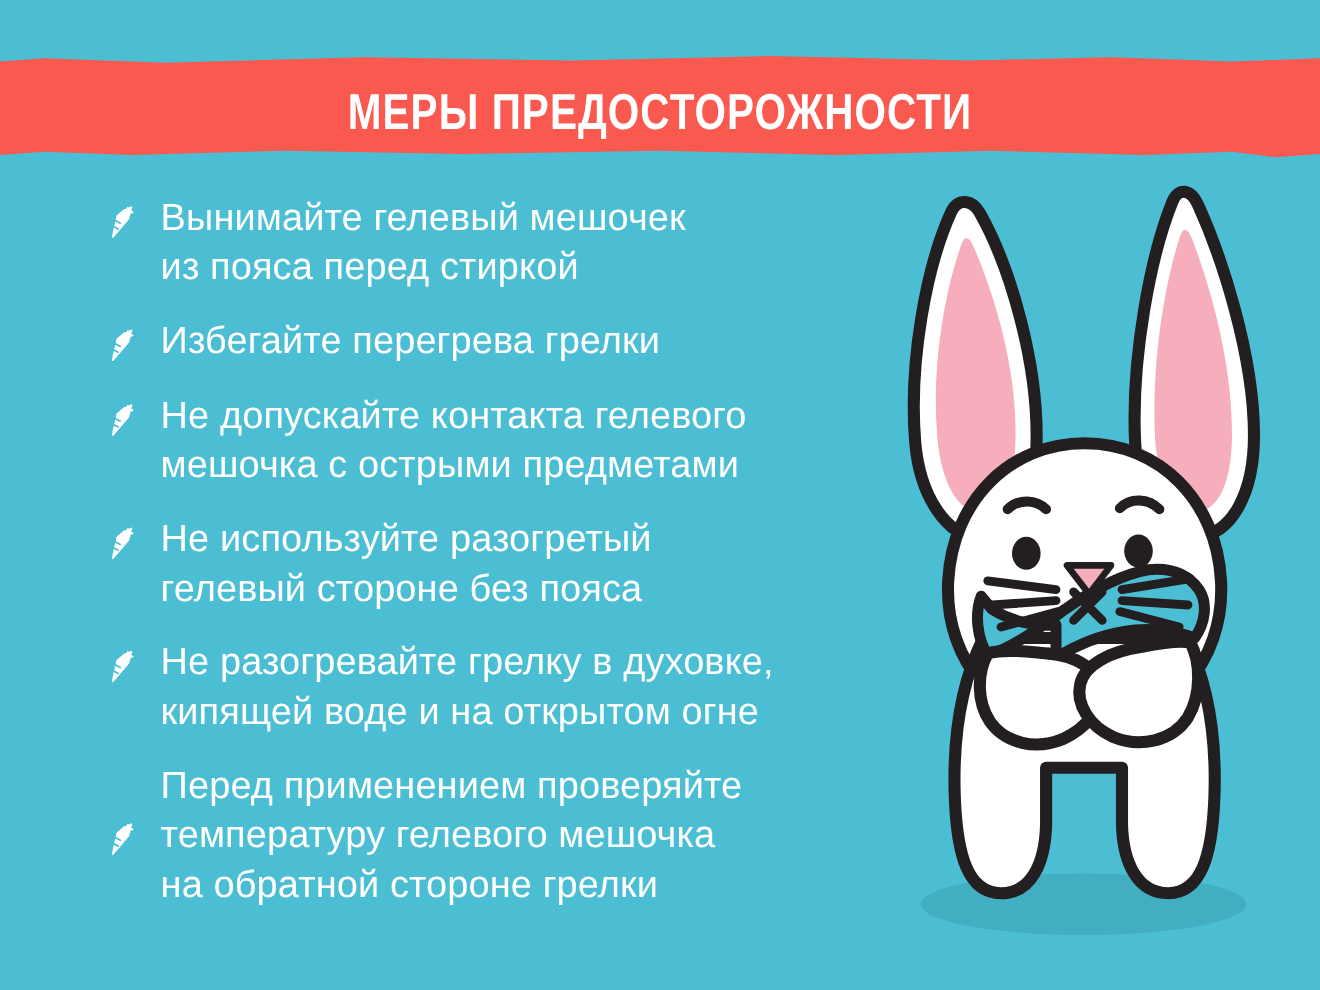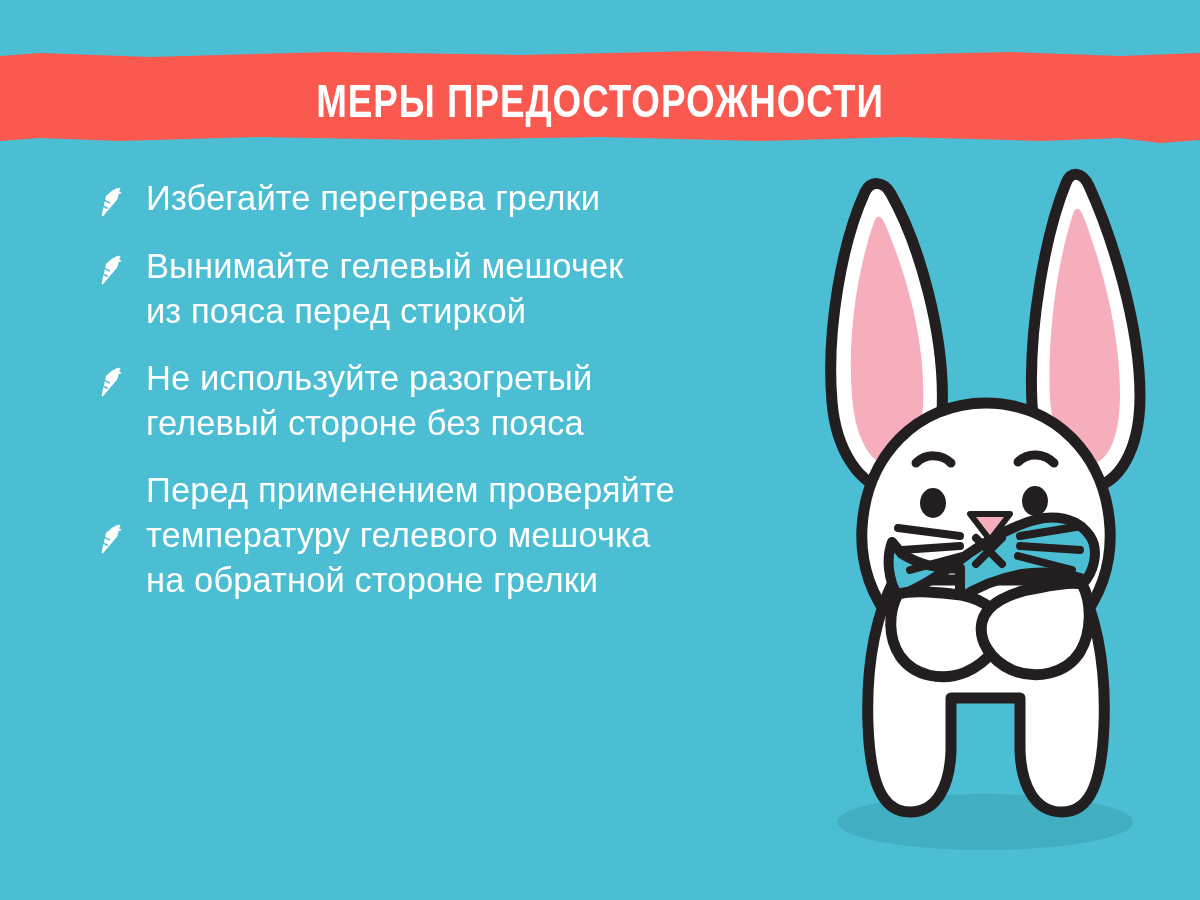--- a/index.html
+++ b/index.html
@@ -119,40 +119,20 @@
       <path d="M0,14 L40,11 L150,15 L330,10 L520,13 L700,9 L880,13 L1010,10
                L1120,14 L1200,11 L1200,98 L1160,101 L1120,96 L1040,99
                L900,95 L760,99 L600,95 L420,98 L260,95 L120,99 L40,96
                L0,99 Z" fill="#f9594f"></path>
     </svg>
     <div id="poster-title">МЕРЫ ПРЕДОСТОРОЖНОСТИ</div>
   </div>
 
   <ul id="precautions-list">
 
-    <li class="precaution-item lines-1">
-      <span class="carrot-icon">
-        <svg viewBox="0 0 64 64" aria-hidden="true">
-          <g fill="#ffffff">
-            <path d="M43.5 14.2c2.0-1.6 4.4-2.6 6.6-2.1 0.6 2.3-0.4 4.6-2.0 6.4
-                     1.8 0.2 3.6 1.1 4.4 2.6-1.3 1.8-3.6 2.6-5.8 2.6
-                     0.6 1.5 0.5 3.3-0.4 4.7-2.0-0.3-3.8-1.6-4.8-3.3
-                     -1.1 1.4-2.8 2.3-4.6 2.3-0.5-2.1 0.2-4.3 1.6-5.8
-                     -1.8-0.6-3.3-2.0-3.9-3.8 1.8-1.2 4.2-1.3 6.1-0.5
-                     -0.2-1.9 0.5-3.8 2.0-5.0 1.3 0.5 2.3 1.6 2.8 2.9z"></path>
-            <path d="M44.0 24.4c2.4 2.4 2.6 6.3 0.4 8.9L19.9 62.0c-1.0 1.2-2.9 0.3-2.6-1.2
-                     l3.0-14.6 6.4 3.4c0.7 0.4 1.5 0.1 1.9-0.6 0.4-0.7 0.1-1.5-0.6-1.9
-                     l-6.9-3.7 1.5-7.3 7.6 4.1c0.7 0.4 1.5 0.1 1.9-0.6 0.4-0.7 0.1-1.5-0.6-1.9
-                     l-8.1-4.4 1.2-5.9c0.1-0.4 0.3-0.8 0.6-1.1l10.7-9.1c2.5-2.1 6.2-1.9 8.5 0.4z"></path>
-          </g>
-        </svg>
-      </span>
-      <span class="precaution-text">Избегайте перегрева грелки</span>
-    </li>
-
     <li class="precaution-item lines-2">
       <span class="carrot-icon">
         <svg viewBox="0 0 64 64" aria-hidden="true">
           <g fill="#ffffff">
             <path d="M43.5 14.2c2.0-1.6 4.4-2.6 6.6-2.1 0.6 2.3-0.4 4.6-2.0 6.4
                      1.8 0.2 3.6 1.1 4.4 2.6-1.3 1.8-3.6 2.6-5.8 2.6
                      0.6 1.5 0.5 3.3-0.4 4.7-2.0-0.3-3.8-1.6-4.8-3.3
                      -1.1 1.4-2.8 2.3-4.6 2.3-0.5-2.1 0.2-4.3 1.6-5.8
                      -1.8-0.6-3.3-2.0-3.9-3.8 1.8-1.2 4.2-1.3 6.1-0.5
                      -0.2-1.9 0.5-3.8 2.0-5.0 1.3 0.5 2.3 1.6 2.8 2.9z"></path>
@@ -160,20 +140,60 @@
                      l3.0-14.6 6.4 3.4c0.7 0.4 1.5 0.1 1.9-0.6 0.4-0.7 0.1-1.5-0.6-1.9
                      l-6.9-3.7 1.5-7.3 7.6 4.1c0.7 0.4 1.5 0.1 1.9-0.6 0.4-0.7 0.1-1.5-0.6-1.9
                      l-8.1-4.4 1.2-5.9c0.1-0.4 0.3-0.8 0.6-1.1l10.7-9.1c2.5-2.1 6.2-1.9 8.5 0.4z"></path>
           </g>
         </svg>
       </span>
       <span class="precaution-text">Вынимайте гелевый мешочек
 из пояса перед стиркой</span>
     </li>
 
+    <li class="precaution-item lines-1">
+      <span class="carrot-icon">
+        <svg viewBox="0 0 64 64" aria-hidden="true">
+          <g fill="#ffffff">
+            <path d="M43.5 14.2c2.0-1.6 4.4-2.6 6.6-2.1 0.6 2.3-0.4 4.6-2.0 6.4
+                     1.8 0.2 3.6 1.1 4.4 2.6-1.3 1.8-3.6 2.6-5.8 2.6
+                     0.6 1.5 0.5 3.3-0.4 4.7-2.0-0.3-3.8-1.6-4.8-3.3
+                     -1.1 1.4-2.8 2.3-4.6 2.3-0.5-2.1 0.2-4.3 1.6-5.8
+                     -1.8-0.6-3.3-2.0-3.9-3.8 1.8-1.2 4.2-1.3 6.1-0.5
+                     -0.2-1.9 0.5-3.8 2.0-5.0 1.3 0.5 2.3 1.6 2.8 2.9z"></path>
+            <path d="M44.0 24.4c2.4 2.4 2.6 6.3 0.4 8.9L19.9 62.0c-1.0 1.2-2.9 0.3-2.6-1.2
+                     l3.0-14.6 6.4 3.4c0.7 0.4 1.5 0.1 1.9-0.6 0.4-0.7 0.1-1.5-0.6-1.9
+                     l-6.9-3.7 1.5-7.3 7.6 4.1c0.7 0.4 1.5 0.1 1.9-0.6 0.4-0.7 0.1-1.5-0.6-1.9
+                     l-8.1-4.4 1.2-5.9c0.1-0.4 0.3-0.8 0.6-1.1l10.7-9.1c2.5-2.1 6.2-1.9 8.5 0.4z"></path>
+          </g>
+        </svg>
+      </span>
+      <span class="precaution-text">Избегайте перегрева грелки</span>
+    </li>
+
+    <li class="precaution-item lines-2">
+      <span class="carrot-icon">
+        <svg viewBox="0 0 64 64" aria-hidden="true">
+          <g fill="#ffffff">
+            <path d="M43.5 14.2c2.0-1.6 4.4-2.6 6.6-2.1 0.6 2.3-0.4 4.6-2.0 6.4
+                     1.8 0.2 3.6 1.1 4.4 2.6-1.3 1.8-3.6 2.6-5.8 2.6
+                     0.6 1.5 0.5 3.3-0.4 4.7-2.0-0.3-3.8-1.6-4.8-3.3
+                     -1.1 1.4-2.8 2.3-4.6 2.3-0.5-2.1 0.2-4.3 1.6-5.8
+                     -1.8-0.6-3.3-2.0-3.9-3.8 1.8-1.2 4.2-1.3 6.1-0.5
+                     -0.2-1.9 0.5-3.8 2.0-5.0 1.3 0.5 2.3 1.6 2.8 2.9z"></path>
+            <path d="M44.0 24.4c2.4 2.4 2.6 6.3 0.4 8.9L19.9 62.0c-1.0 1.2-2.9 0.3-2.6-1.2
+                     l3.0-14.6 6.4 3.4c0.7 0.4 1.5 0.1 1.9-0.6 0.4-0.7 0.1-1.5-0.6-1.9
+                     l-6.9-3.7 1.5-7.3 7.6 4.1c0.7 0.4 1.5 0.1 1.9-0.6 0.4-0.7 0.1-1.5-0.6-1.9
+                     l-8.1-4.4 1.2-5.9c0.1-0.4 0.3-0.8 0.6-1.1l10.7-9.1c2.5-2.1 6.2-1.9 8.5 0.4z"></path>
+          </g>
+        </svg>
+      </span>
+      <span class="precaution-text">Не допускайте контакта гелевого
+мешочка с острыми предметами</span>
+    </li>
 
     <li class="precaution-item lines-2">
       <span class="carrot-icon">
         <svg viewBox="0 0 64 64" aria-hidden="true">
           <g fill="#ffffff">
             <path d="M43.5 14.2c2.0-1.6 4.4-2.6 6.6-2.1 0.6 2.3-0.4 4.6-2.0 6.4
                      1.8 0.2 3.6 1.1 4.4 2.6-1.3 1.8-3.6 2.6-5.8 2.6
                      0.6 1.5 0.5 3.3-0.4 4.7-2.0-0.3-3.8-1.6-4.8-3.3
                      -1.1 1.4-2.8 2.3-4.6 2.3-0.5-2.1 0.2-4.3 1.6-5.8
                      -1.8-0.6-3.3-2.0-3.9-3.8 1.8-1.2 4.2-1.3 6.1-0.5
@@ -182,20 +202,40 @@
                      l3.0-14.6 6.4 3.4c0.7 0.4 1.5 0.1 1.9-0.6 0.4-0.7 0.1-1.5-0.6-1.9
                      l-6.9-3.7 1.5-7.3 7.6 4.1c0.7 0.4 1.5 0.1 1.9-0.6 0.4-0.7 0.1-1.5-0.6-1.9
                      l-8.1-4.4 1.2-5.9c0.1-0.4 0.3-0.8 0.6-1.1l10.7-9.1c2.5-2.1 6.2-1.9 8.5 0.4z"></path>
           </g>
         </svg>
       </span>
       <span class="precaution-text">Не используйте разогретый
 гелевый стороне без пояса</span>
     </li>
 
+    <li class="precaution-item lines-2">
+      <span class="carrot-icon">
+        <svg viewBox="0 0 64 64" aria-hidden="true">
+          <g fill="#ffffff">
+            <path d="M43.5 14.2c2.0-1.6 4.4-2.6 6.6-2.1 0.6 2.3-0.4 4.6-2.0 6.4
+                     1.8 0.2 3.6 1.1 4.4 2.6-1.3 1.8-3.6 2.6-5.8 2.6
+                     0.6 1.5 0.5 3.3-0.4 4.7-2.0-0.3-3.8-1.6-4.8-3.3
+                     -1.1 1.4-2.8 2.3-4.6 2.3-0.5-2.1 0.2-4.3 1.6-5.8
+                     -1.8-0.6-3.3-2.0-3.9-3.8 1.8-1.2 4.2-1.3 6.1-0.5
+                     -0.2-1.9 0.5-3.8 2.0-5.0 1.3 0.5 2.3 1.6 2.8 2.9z"></path>
+            <path d="M44.0 24.4c2.4 2.4 2.6 6.3 0.4 8.9L19.9 62.0c-1.0 1.2-2.9 0.3-2.6-1.2
+                     l3.0-14.6 6.4 3.4c0.7 0.4 1.5 0.1 1.9-0.6 0.4-0.7 0.1-1.5-0.6-1.9
+                     l-6.9-3.7 1.5-7.3 7.6 4.1c0.7 0.4 1.5 0.1 1.9-0.6 0.4-0.7 0.1-1.5-0.6-1.9
+                     l-8.1-4.4 1.2-5.9c0.1-0.4 0.3-0.8 0.6-1.1l10.7-9.1c2.5-2.1 6.2-1.9 8.5 0.4z"></path>
+          </g>
+        </svg>
+      </span>
+      <span class="precaution-text">Не разогревайте грелку в духовке,
+кипящей воде и на открытом огне</span>
+    </li>
 
     <li class="precaution-item lines-3">
       <span class="carrot-icon">
         <svg viewBox="0 0 64 64" aria-hidden="true">
           <g fill="#ffffff">
             <path d="M43.5 14.2c2.0-1.6 4.4-2.6 6.6-2.1 0.6 2.3-0.4 4.6-2.0 6.4
                      1.8 0.2 3.6 1.1 4.4 2.6-1.3 1.8-3.6 2.6-5.8 2.6
                      0.6 1.5 0.5 3.3-0.4 4.7-2.0-0.3-3.8-1.6-4.8-3.3
                      -1.1 1.4-2.8 2.3-4.6 2.3-0.5-2.1 0.2-4.3 1.6-5.8
                      -1.8-0.6-3.3-2.0-3.9-3.8 1.8-1.2 4.2-1.3 6.1-0.5

